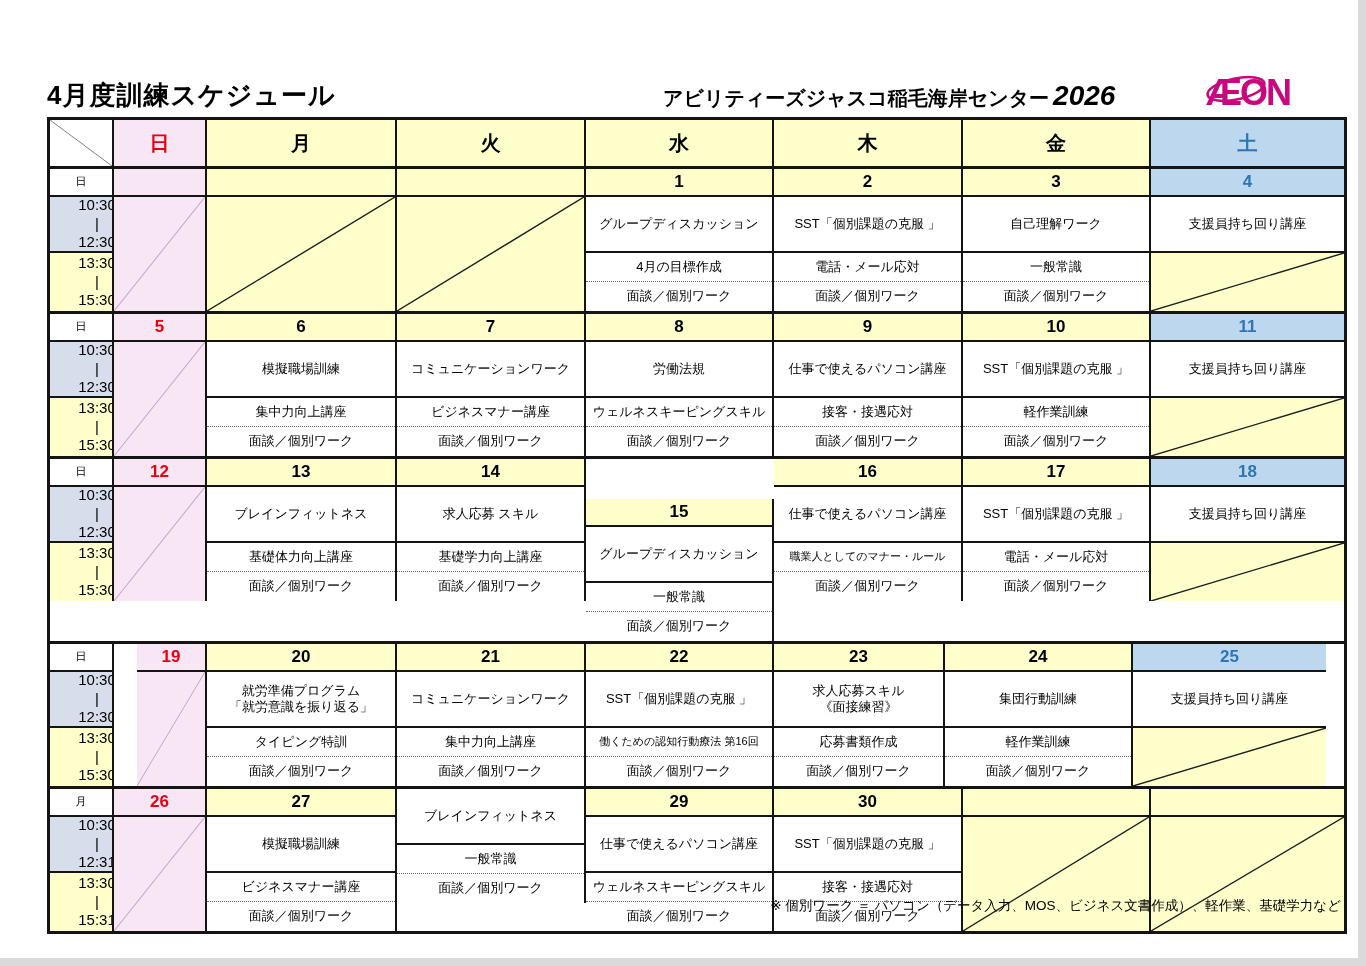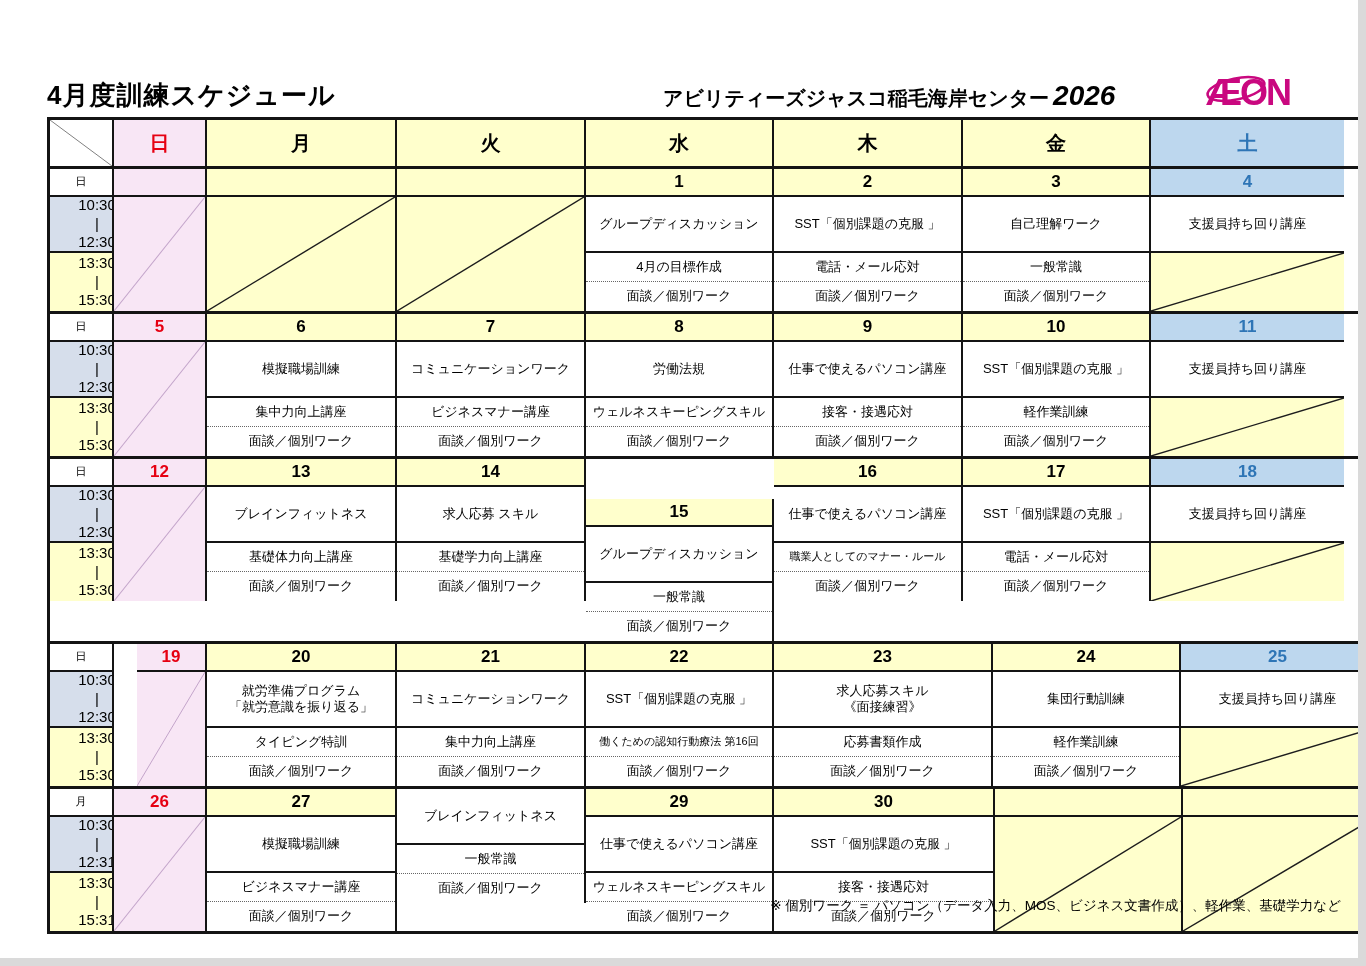--- a/index.html
+++ b/index.html
@@ -327,21 +327,21 @@
           </div>
         </div>
         <div class="colv" style="width: 188px;">
           <div class="c bb2 h-date date bg-y br">22</div>
           <div class="c bb2 h-am act pre br">SST「個別課題の克服 」</div>
           <div class="colv h-pm br">
             <div class="c h-pm1 act dot sm">働くための認知行動療法 第16回</div>
             <div class="c h-pm2 act">面談／個別ワーク</div>
           </div>
         </div>
-        <div class="colv" style="width: 219px;">
+        <div class="colv" style="width: 171px;">
           <div class="c bb2 h-date date bg-y br">23</div>
           <div class="c bb2 h-am act pre br">求人応募スキル
 《面接練習》</div>
           <div class="colv h-pm br">
             <div class="c h-pm1 act dot">応募書類作成</div>
             <div class="c h-pm2 act">面談／個別ワーク</div>
           </div>
         </div>
         <div class="colv" style="width: 188px;">
           <div class="c bb2 h-date date bg-y br">24</div>
@@ -395,21 +395,21 @@
           </div>
         </div>
         <div class="colv" style="width: 188px;">
           <div class="c bb2 h-date date bg-y br">29</div>
           <div class="c bb2 h-am act pre br">仕事で使えるパソコン講座</div>
           <div class="colv h-pm br">
             <div class="c h-pm1 act dot">ウェルネスキーピングスキル</div>
             <div class="c h-pm2 act">面談／個別ワーク</div>
           </div>
         </div>
-        <div class="colv" style="width: 221px;">
+        <div class="colv" style="width: 189px;">
           <div class="c bb2 h-date date bg-y br">30</div>
           <div class="c bb2 h-am act pre br">SST「個別課題の克服 」</div>
           <div class="colv h-pm br">
             <div class="c h-pm1 act dot">接客・接遇応対</div>
             <div class="c h-pm2 act">面談／個別ワーク</div>
           </div>
         </div>
         <div class="colv" style="width: 188px;">
           <div class="c bb2 h-date date bg-y br"></div>
           <div class="c h-body bg-y br">

